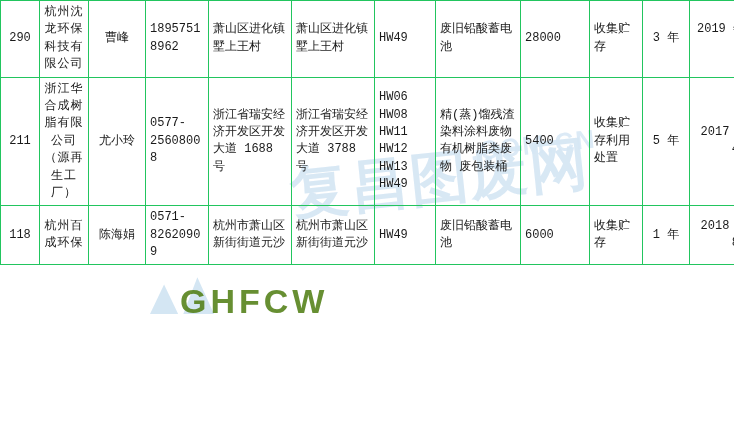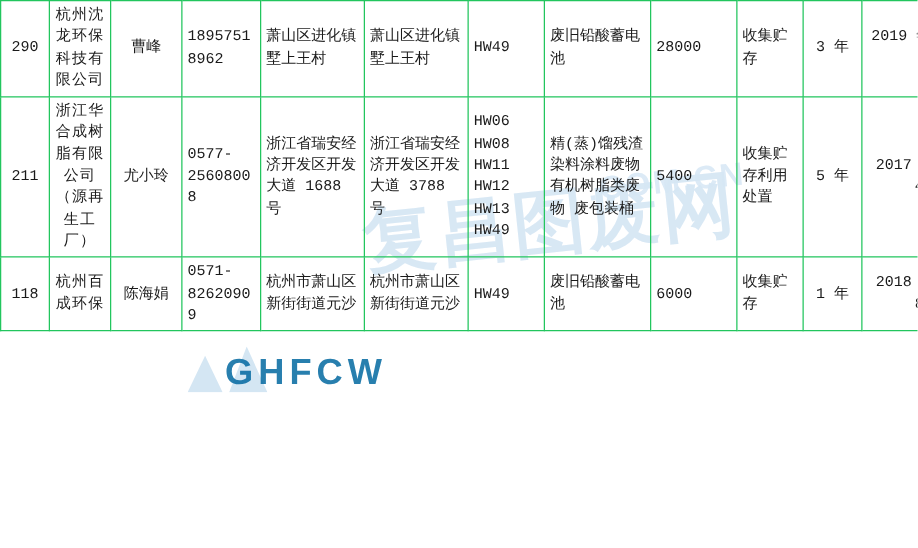--- a/index.html
+++ b/index.html
@@ -45,22 +45,22 @@
   .wm-sub {
     left: 470px;
     top: 130px;
     font-size: 26px;
     color: #d6e7f5;
     transform: rotate(-6deg);
   }
   .wm-lower {
     left: 180px;
     top: 282px;
-    font-size: 29px;
-    color: #0369a1;
+    font-size: 34px;
+    color: #4d7c0f;
     letter-spacing: 4px;
   }
   .wm-shape {
     position: absolute;
     left: 150px;
     top: 268px;
     width: 64px;
     height: 46px;
     background: #cfe3f2;
     opacity: 0.9;

